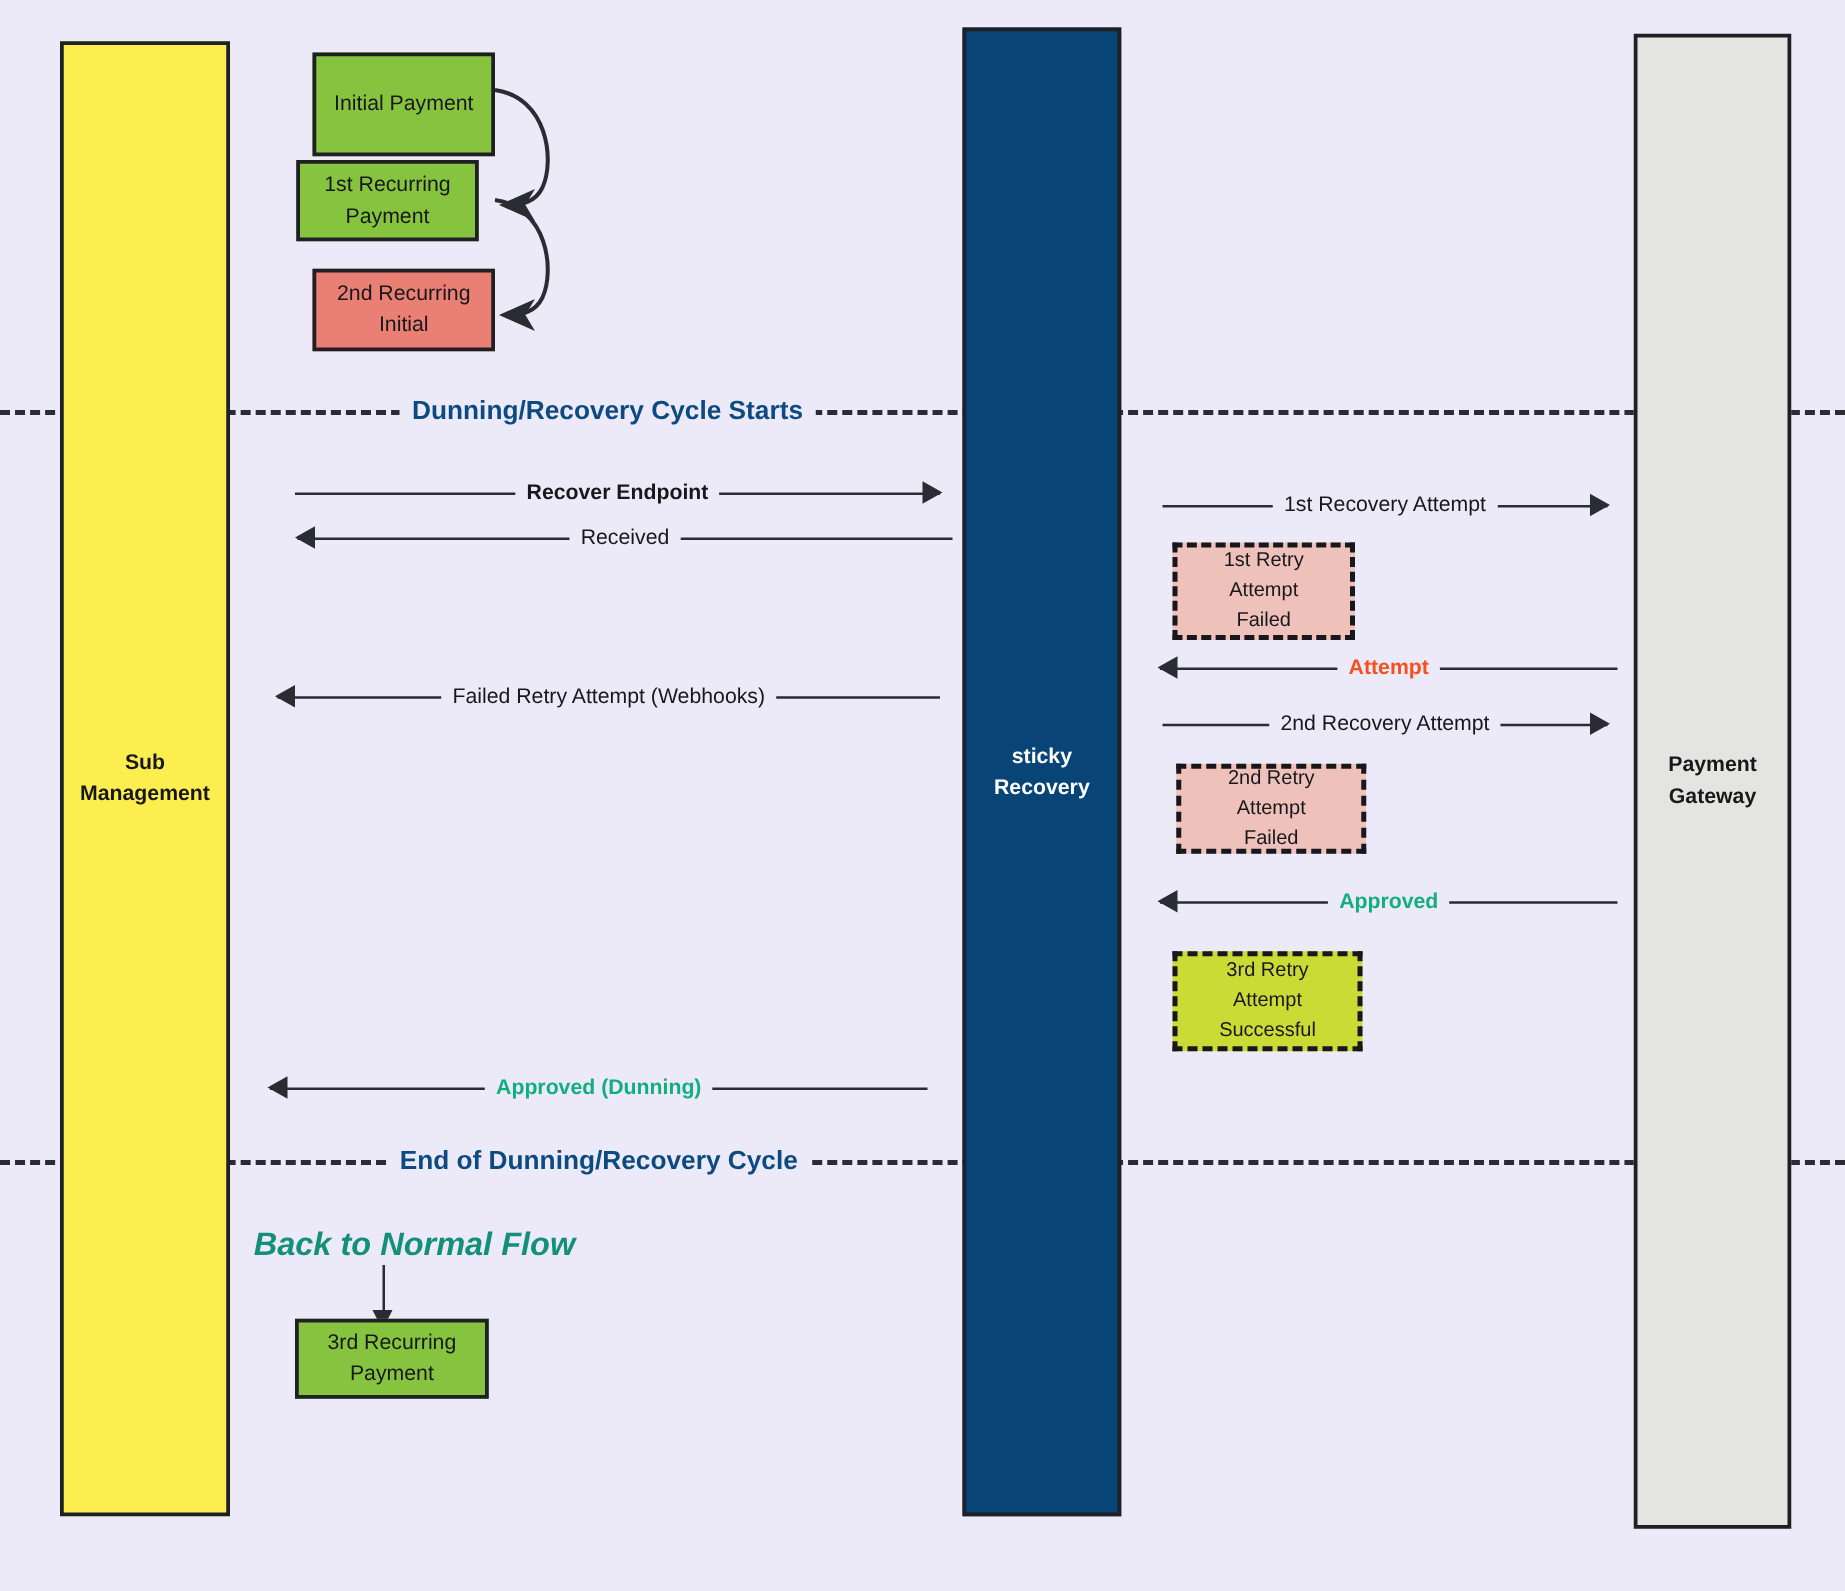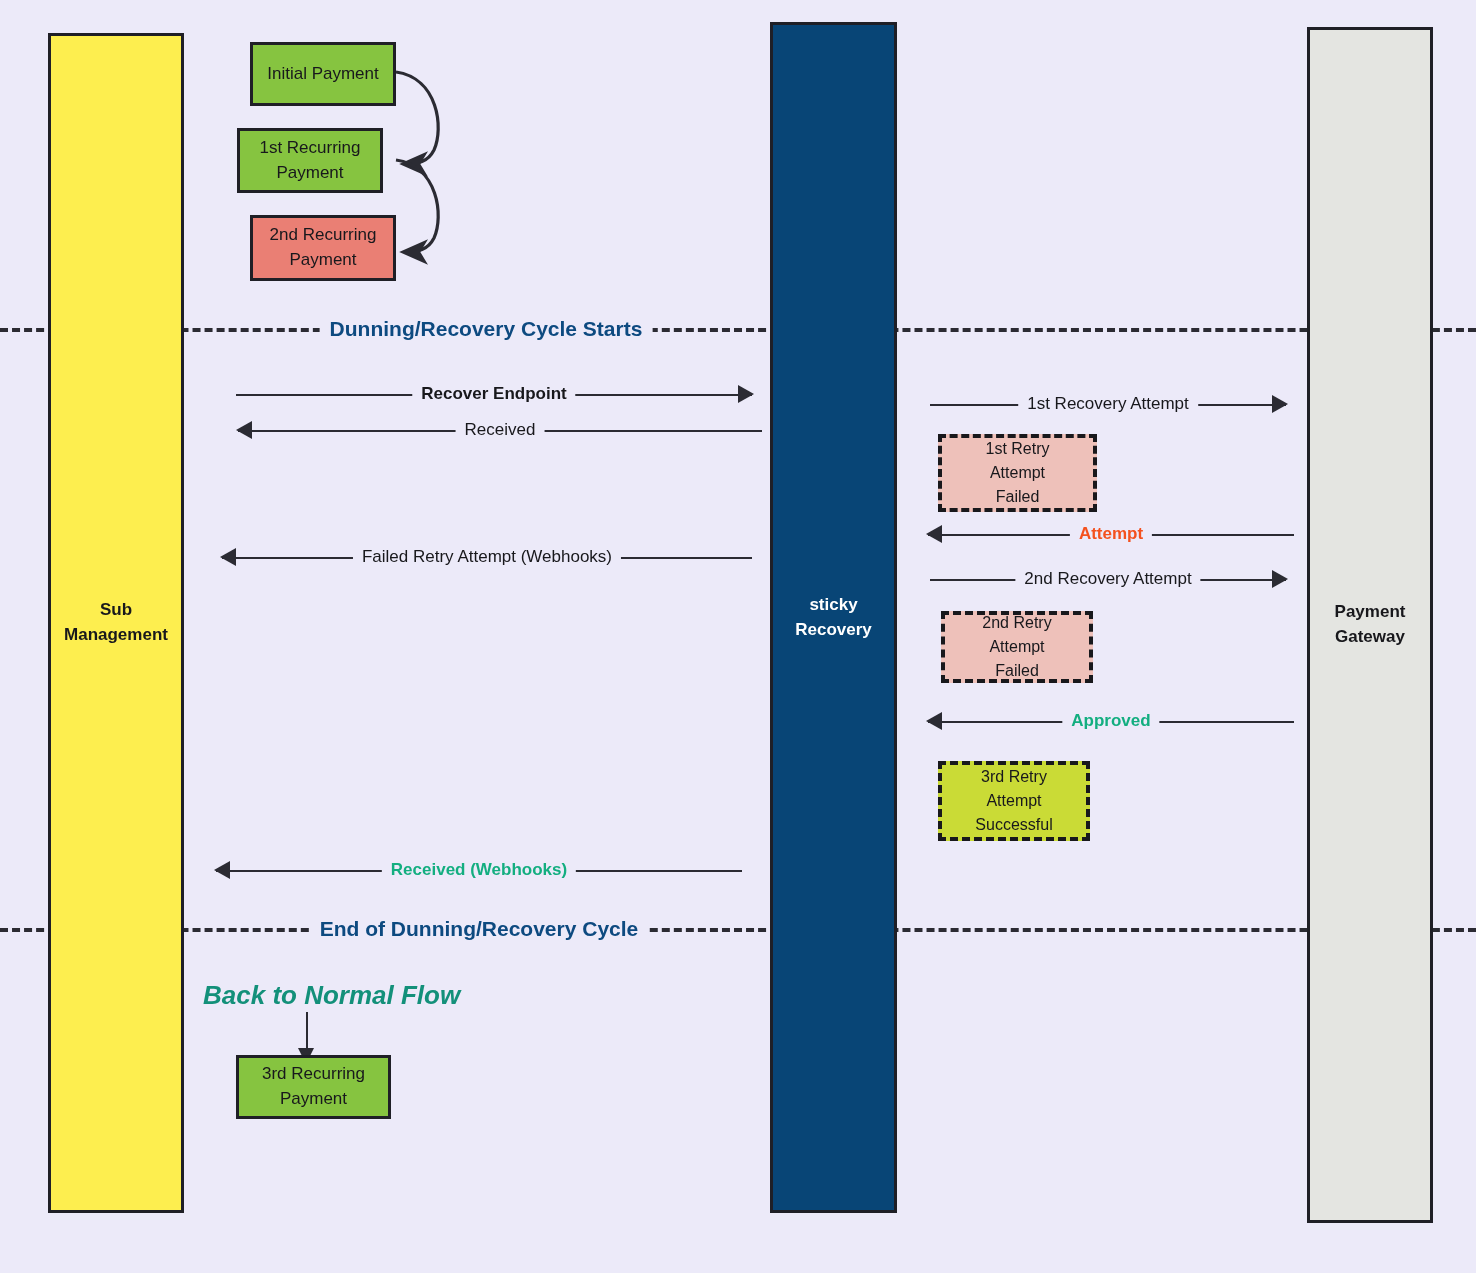--- a/index.html
+++ b/index.html
@@ -191,30 +191,30 @@
 Recovery</span>
   </div>
   <div class="lifeline" id="lifeline-gw">
     <span class="lifeline-label">Payment
 Gateway</span>
   </div>
 
   <div class="divider-label" style="left:486px; top:329px;">Dunning/Recovery Cycle Starts</div>
   <div class="divider-label" style="left:479px; top:929px;">End of Dunning/Recovery Cycle</div>
 
-  <div class="fbox green" style="left:250px; top:42px;  width:146px; height:64px;">
+  <div class="fbox green" style="left:250px; top:42px;  width:146px; height:83px;">
     <span>Initial Payment</span>
   </div>
   <div class="fbox green" style="left:237px; top:128px; width:146px; height:65px;">
     <span>1st Recurring
 Payment</span>
   </div>
   <div class="fbox red" style="left:250px; top:215px; width:146px; height:66px;">
     <span>2nd Recurring
-Payment</span>
+Initial</span>
   </div>
 
   <svg id="curves" width="1476" height="1273" viewBox="0 0 1476 1273">
     <defs>
       <marker id="curve-head" markerWidth="10" markerHeight="10" refX="7.5" refY="4" orient="auto" markerUnits="strokeWidth">
         <path d="M0,0 L9,4 L0,8 L2.4,4 z" fill="#2b2b33"></path>
       </marker>
     </defs>
     <path d="M 396,72 C 438,78 444,128 434,150 C 428,162 418,164 404,164" fill="none" stroke="#2b2b33" stroke-width="3.2" marker-end="url(#curve-head)"></path>
     <path d="M 396,160 C 438,166 444,216 434,238 C 428,250 418,252 404,252" fill="none" stroke="#2b2b33" stroke-width="3.2" marker-end="url(#curve-head)"></path>
@@ -234,21 +234,21 @@
 
   <div class="msg to-left" style="left:222px; top:557px; width:530px;">
     <div class="line"></div>
     <div class="head"></div>
     <div class="cap">Failed Retry Attempt (Webhooks)</div>
   </div>
 
   <div class="msg to-left" style="left:216px; top:870px; width:526px;">
     <div class="line"></div>
     <div class="head"></div>
-    <div class="cap green">Received (Webhooks)</div>
+    <div class="cap green">Approved (Dunning)</div>
   </div>
 
   <div class="msg to-right" style="left:930px; top:404px; width:356px;">
     <div class="line"></div>
     <div class="head"></div>
     <div class="cap">1st Recovery Attempt</div>
   </div>
 
   <div class="msg to-left" style="left:928px; top:534px; width:366px;">
     <div class="line"></div>
@@ -261,21 +261,21 @@
     <div class="head"></div>
     <div class="cap">2nd Recovery Attempt</div>
   </div>
 
   <div class="msg to-left" style="left:928px; top:721px; width:366px;">
     <div class="line"></div>
     <div class="head"></div>
     <div class="cap green">Approved</div>
   </div>
 
-  <div class="nbox pink" style="left:938px; top:434px; width:159px; height:78px;">
+  <div class="nbox pink" style="left:938px; top:434px; width:146px; height:78px;">
     <span>1st Retry
 Attempt
 Failed</span>
   </div>
   <div class="nbox pink" style="left:941px; top:611px; width:152px; height:72px;">
     <span>2nd Retry
 Attempt
 Failed</span>
   </div>
   <div class="nbox lime" style="left:938px; top:761px; width:152px; height:80px;">

